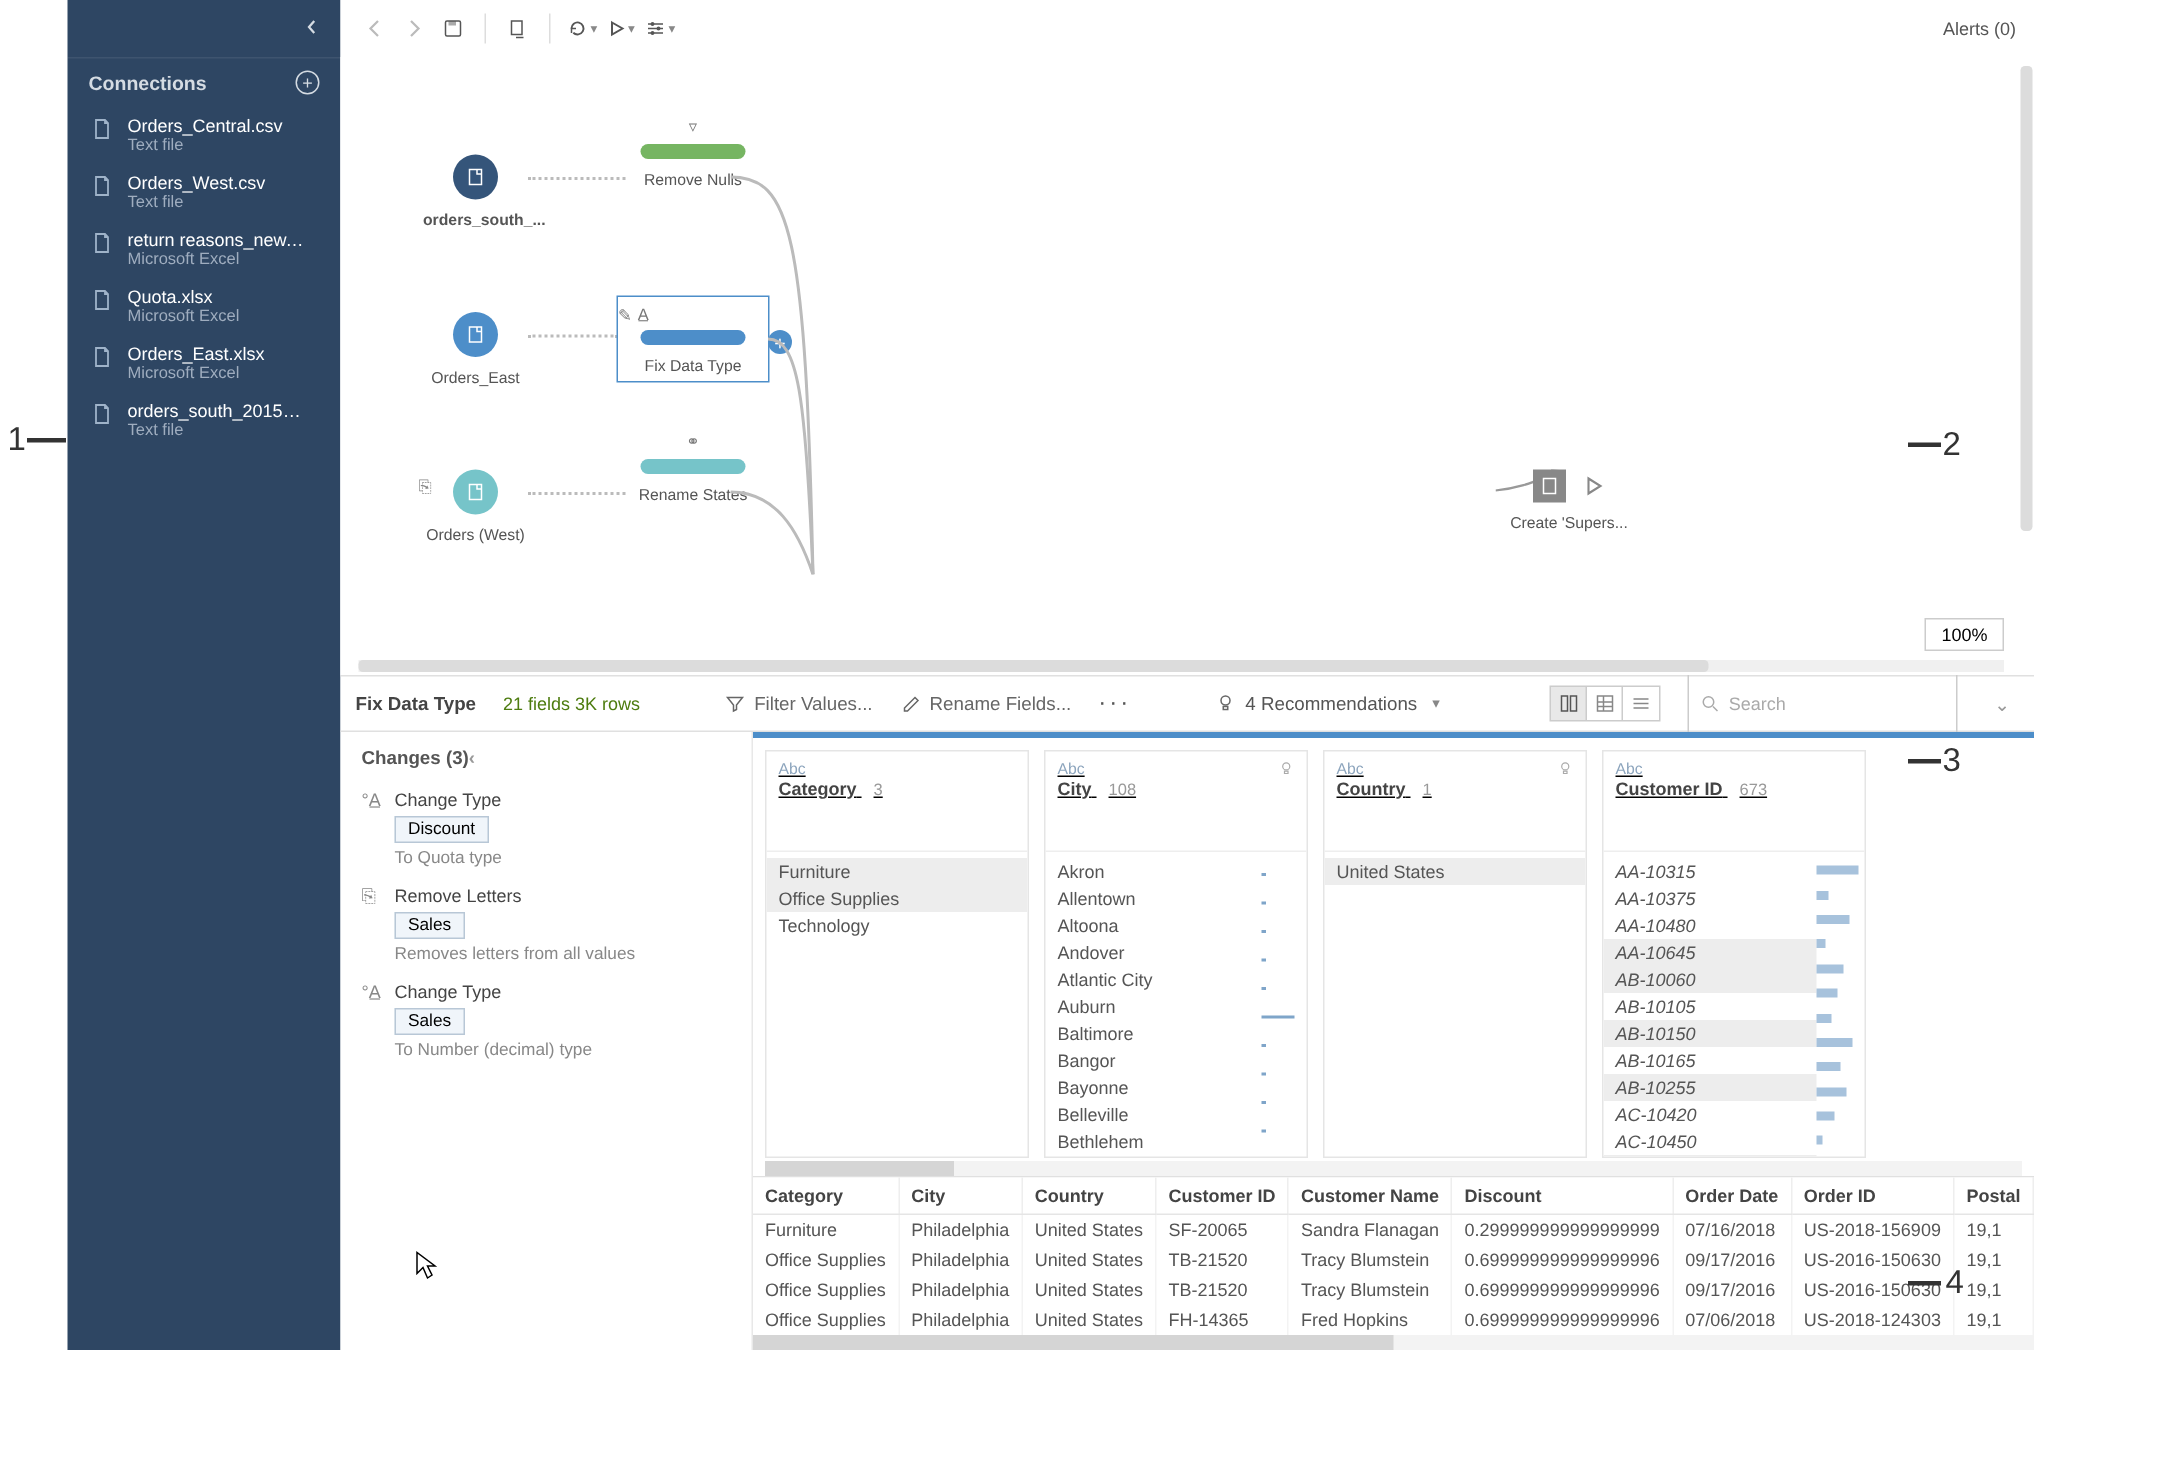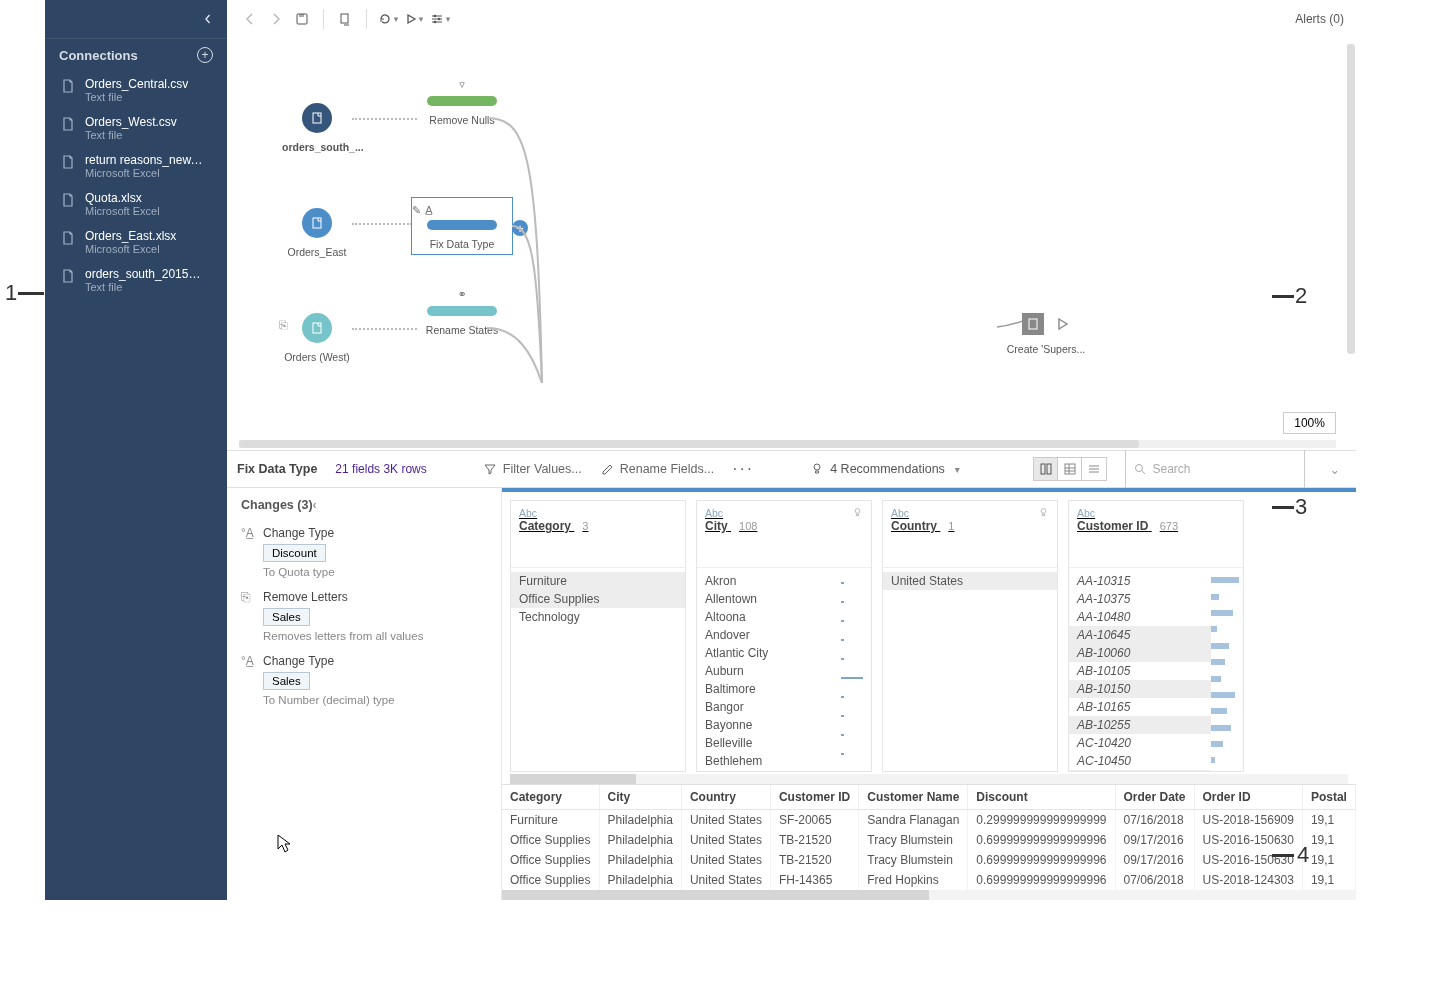--- a/index.html
+++ b/index.html
@@ -54,21 +54,21 @@
 
 .plus-badge { width: 16px; height: 16px; background: #4d8ec9; border-radius: 50%; color: #fff; font-size: 13px; display: flex; align-items: center; justify-content: center; position: absolute; }
 
 .output-node { position: absolute; text-align: center; font-size: 10.5px; color: #555; }
 .output-icons { display:flex; gap:12px; justify-content:center; margin-bottom:8px; align-items:center;}
 .output-box { width: 22px; height: 22px; background: #888; display:flex; align-items:center; justify-content:center; color:#fff;}
 
 
 .profile-header { height: 38px; border-top: 1px solid #e0e0e0; border-bottom: 1px solid #e0e0e0; display: flex; align-items: center; padding: 0 10px; gap: 18px; font-size: 12.5px; color: #555; }
 .ph-title { font-weight: 600; color: #444; }
-.ph-stats { color: #4c1d95; font-size: 12px; }
+.ph-stats { color: #4d7c0f; font-size: 12px; }
 .ph-action { display: flex; align-items: center; gap: 6px; color: #666; cursor: pointer; }
 .ph-action svg { width: 14px; height: 14px; }
 .ph-more { font-size: 16px; letter-spacing: 2px; }
 .ph-rec { display: flex; align-items: center; gap: 6px; }
 .ph-rec::after { content: "▾"; font-size: 10px; margin-left: 4px; color: #888;}
 .view-toggles { display: flex; border: 1px solid #ccc; }
 .vt { width: 24px; height: 22px; display: flex; align-items: center; justify-content: center; border-right: 1px solid #ccc; cursor: pointer; }
 .vt:last-child { border-right: none; }
 .vt.active { background: #e8e8e8; }
 .search-box { border: 1px solid #ccc; padding: 15px 8px; width: 180px; display: flex; align-items: center; gap: 6px; color: #aaa; font-size: 12px; }

